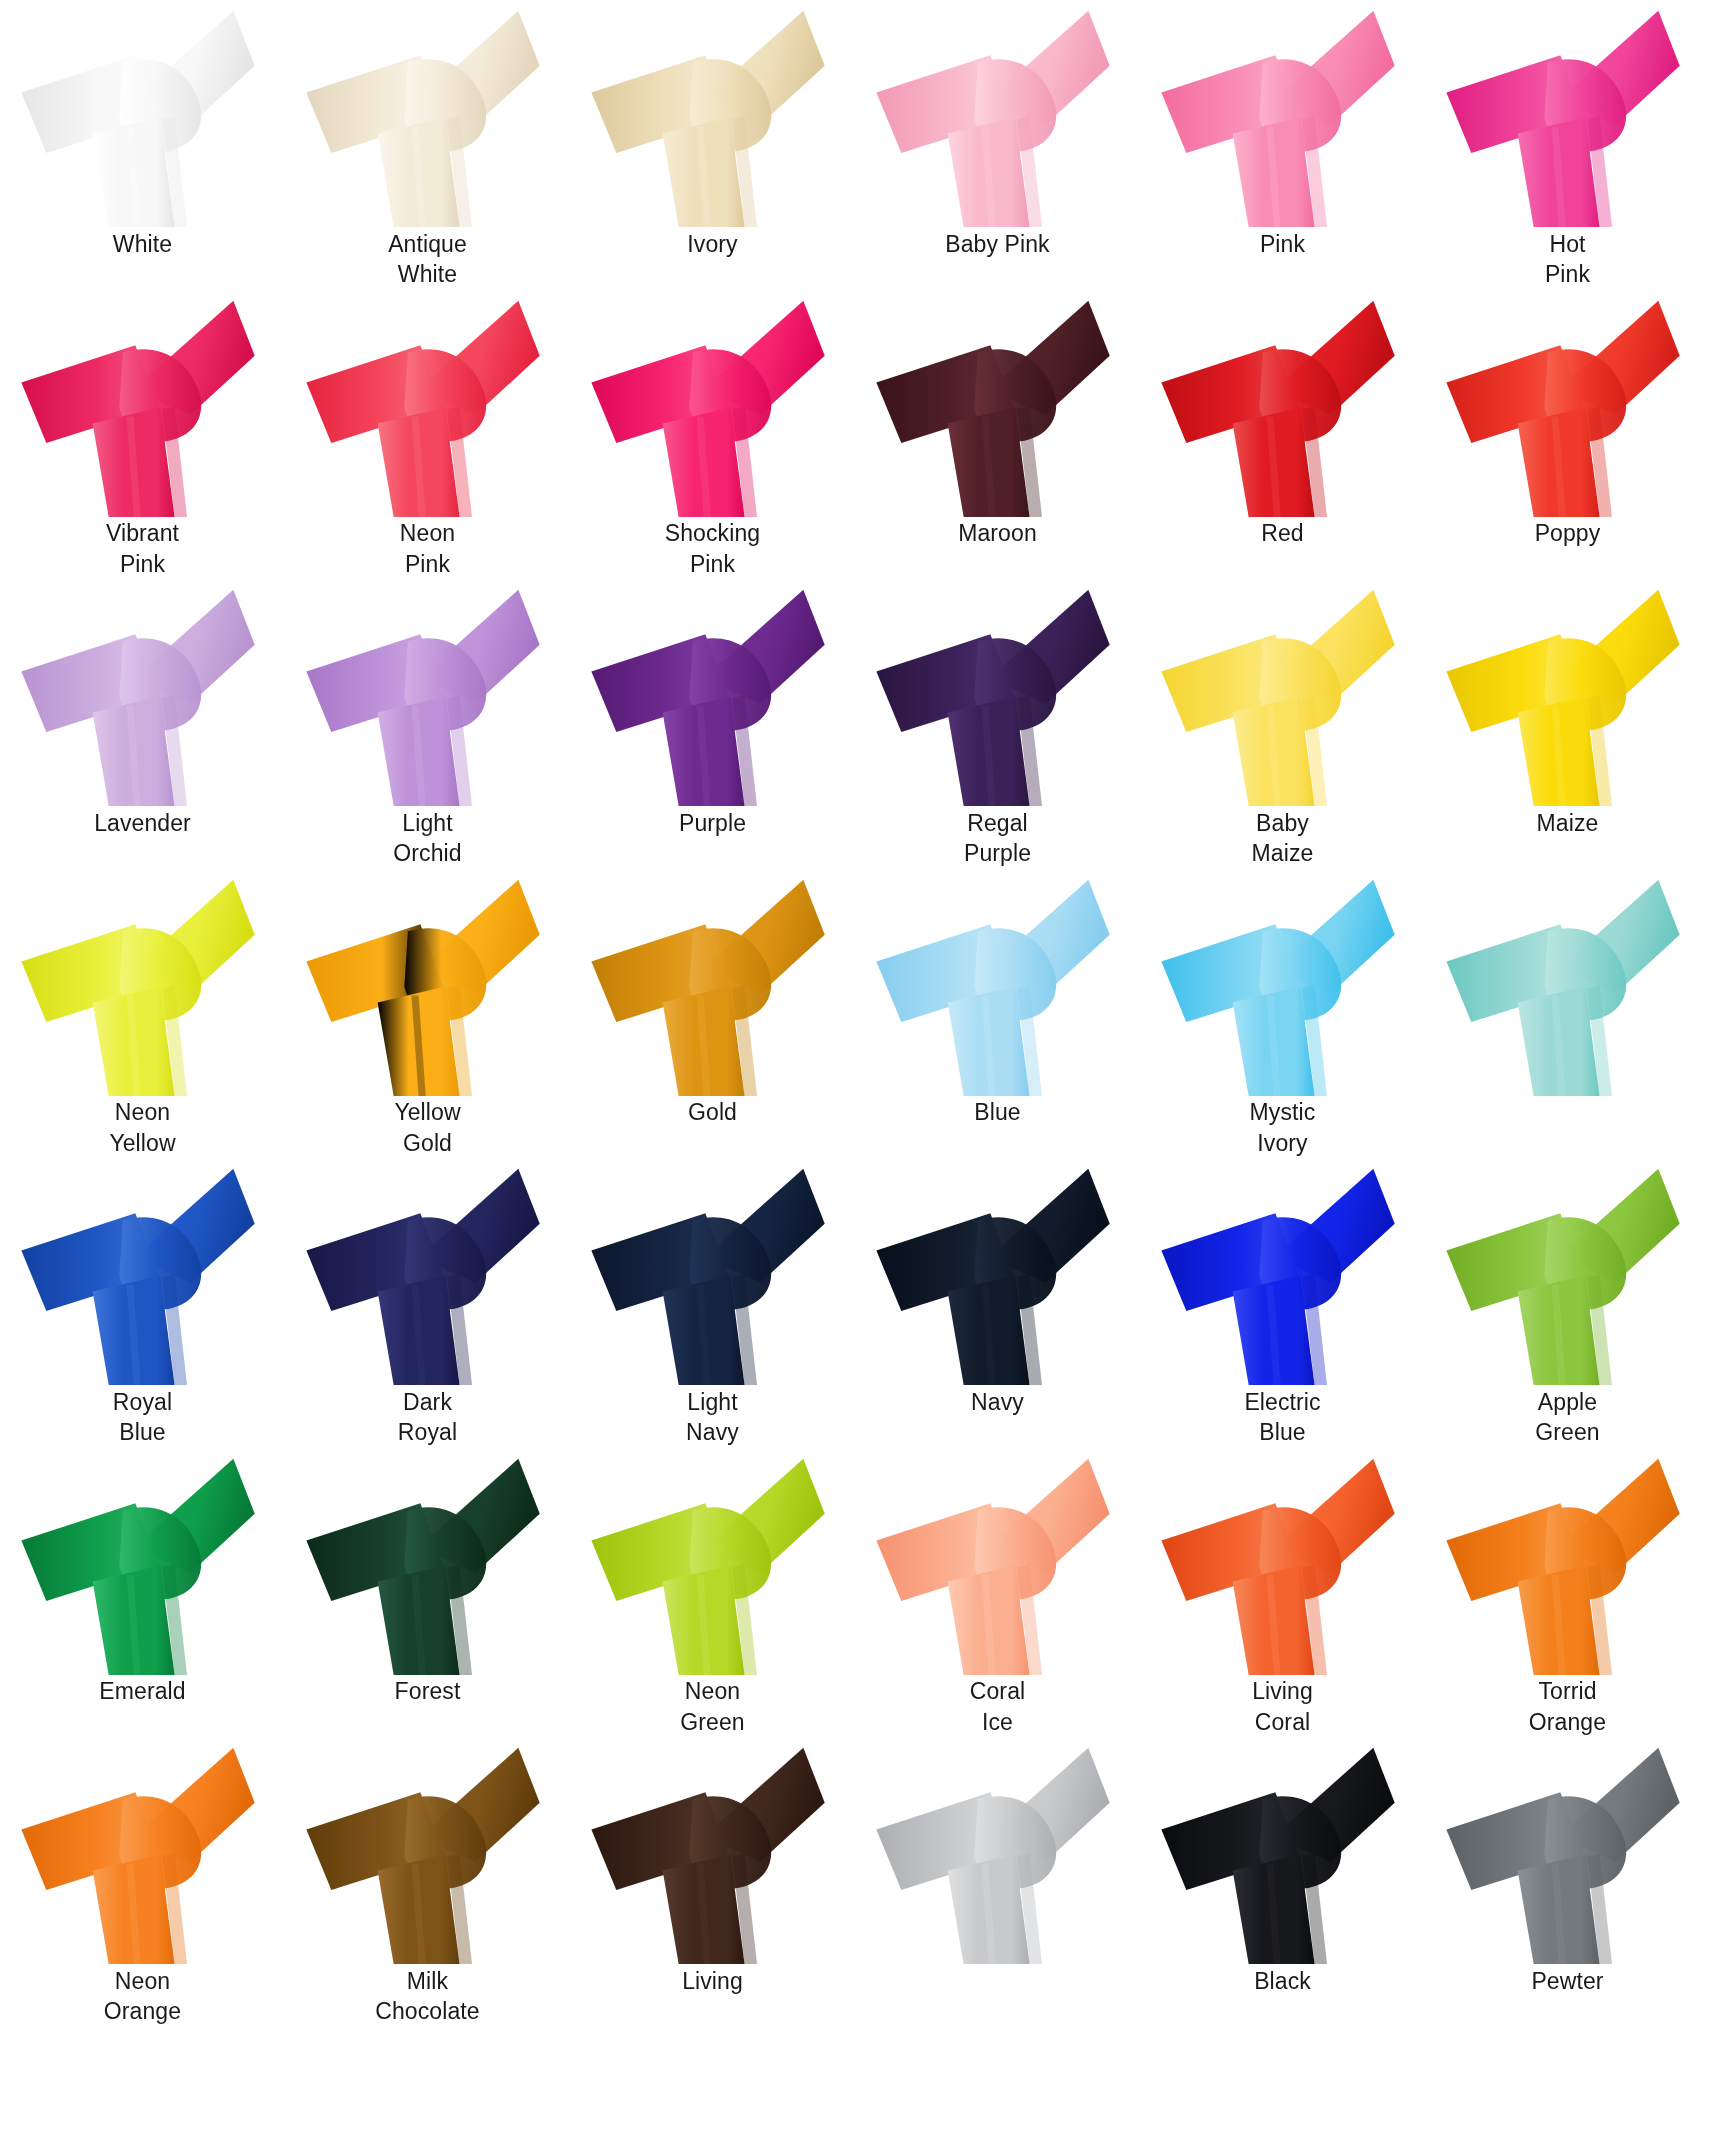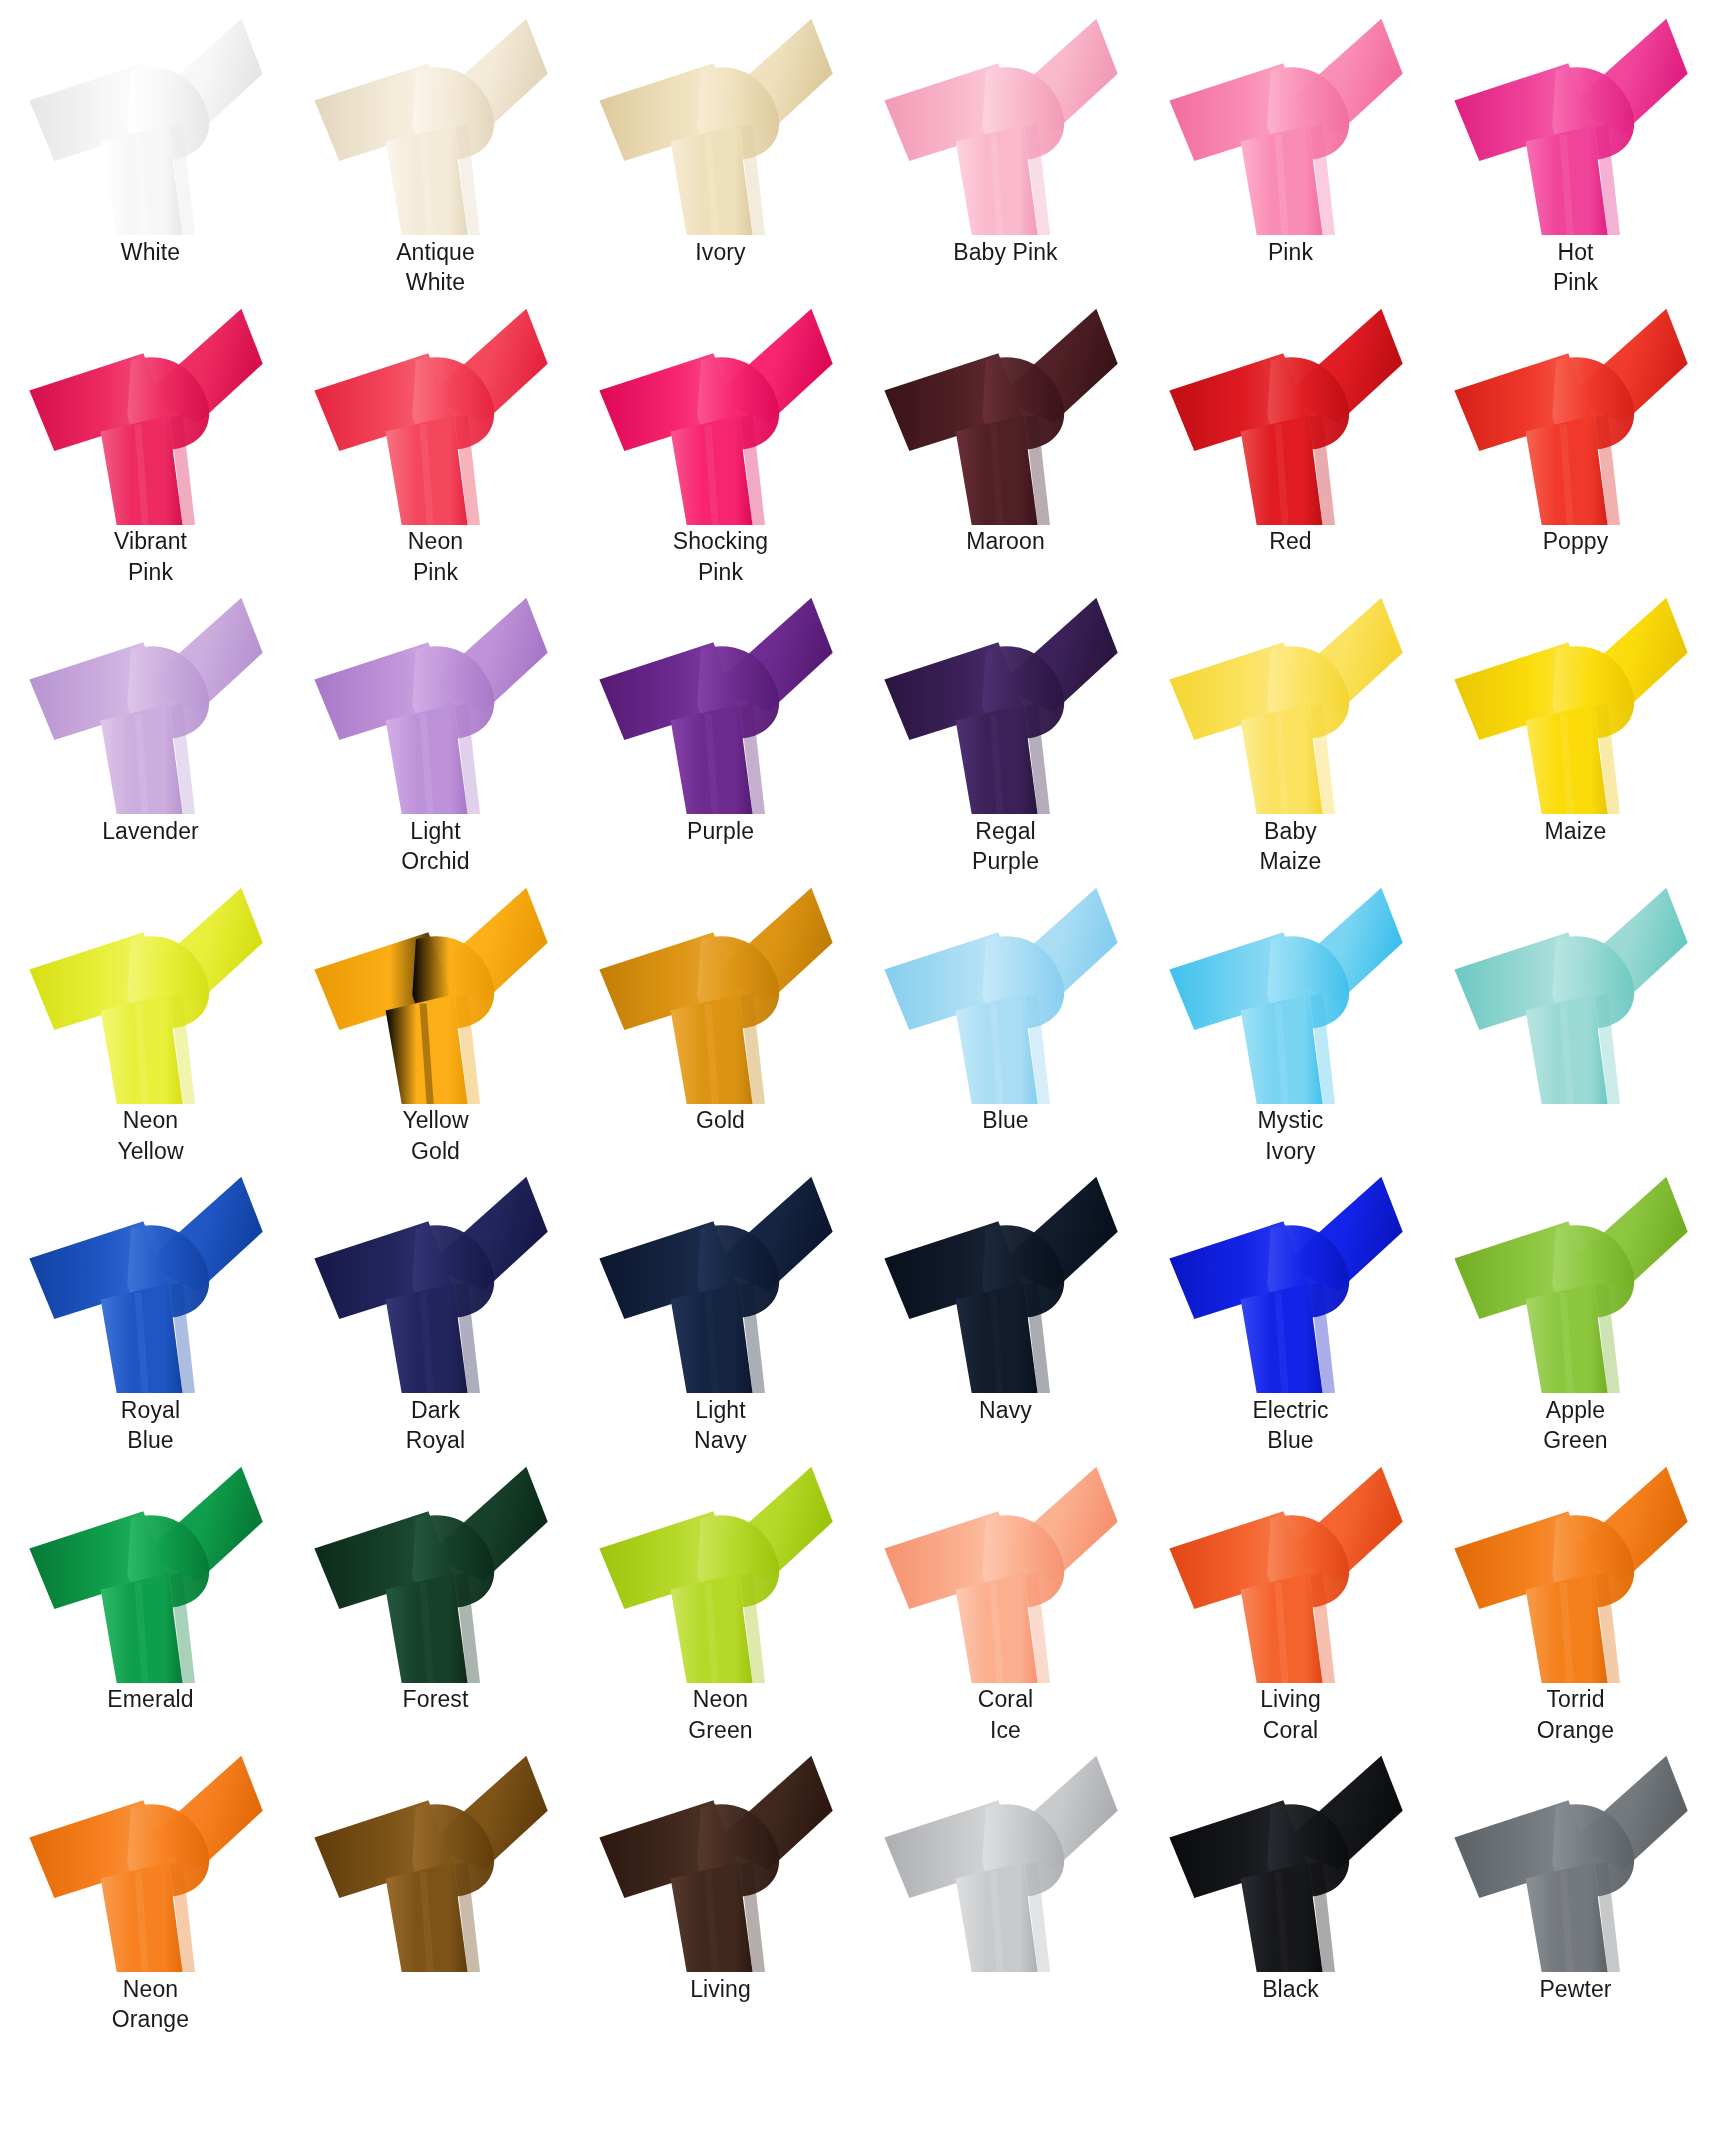--- a/index.html
+++ b/index.html
@@ -8,21 +8,21 @@
     background:#ffffff;
     font-family:"Liberation Sans","DejaVu Sans",sans-serif;
   }
   body { width:1711px; height:2152px; overflow:hidden; }
 
   #swatch-grid{
     width:1457px;
     display:grid;
     grid-template-columns:repeat(6,1fr);
     grid-template-rows:repeat(7,1fr);
-    padding:8px;
+    padding:0;
   }
 
   .swatch{
     position:relative;
     display:flex;
     flex-direction:column;
     align-items:center;
   }
 
   
@@ -1437,20 +1437,22 @@
             </linearGradient>
           </defs>
           <path d="M150 112 L262 12 L286 74 L214 140 Z" fill="url(#h37)"></path>
           <path d="M24 104 L152 62 L178 132 L52 172 Z" fill="url(#k37)"></path>
           <path d="M138 70 C178 58 212 78 224 116 C232 146 214 166 186 170 C160 174 140 158 134 132 Z" fill="url(#g37)" opacity="0.97"></path>
           <path d="M104 150 L180 132 L196 255 L122 255 Z" fill="url(#s37)"></path>
           <path d="M142 142 L150 142 L158 255 L150 255 Z" fill="#9a6c2b" opacity="0.30"></path>
           <path d="M182 134 L196 131 L210 255 L196 255 Z" fill="#613d0b" opacity="0.35"></path>
         </svg>
       </div>
+      <div class="swatch-label">Milk
+Chocolate</div>
     </div>
     <div class="swatch">
       <div class="ribbon-wrap">
         <svg class="ribbon-svg" viewBox="0 0 320 255" preserveAspectRatio="none">
           <defs>
             <linearGradient id="g38" x1="0" y1="0" x2="1" y2="0">
               <stop offset="0%" stop-color="#563a2c"></stop>
               <stop offset="45%" stop-color="#40281d"></stop>
               <stop offset="100%" stop-color="#2c1810"></stop>
             </linearGradient>

